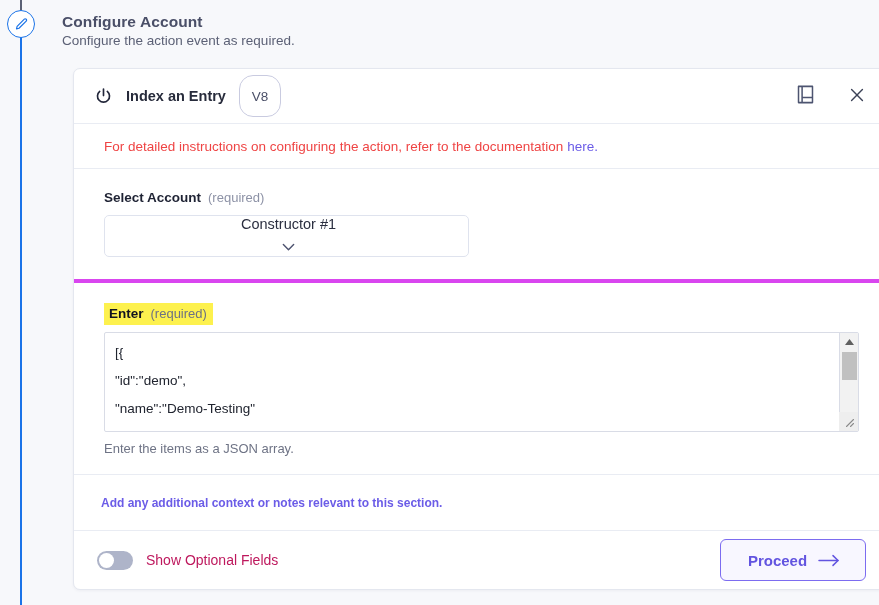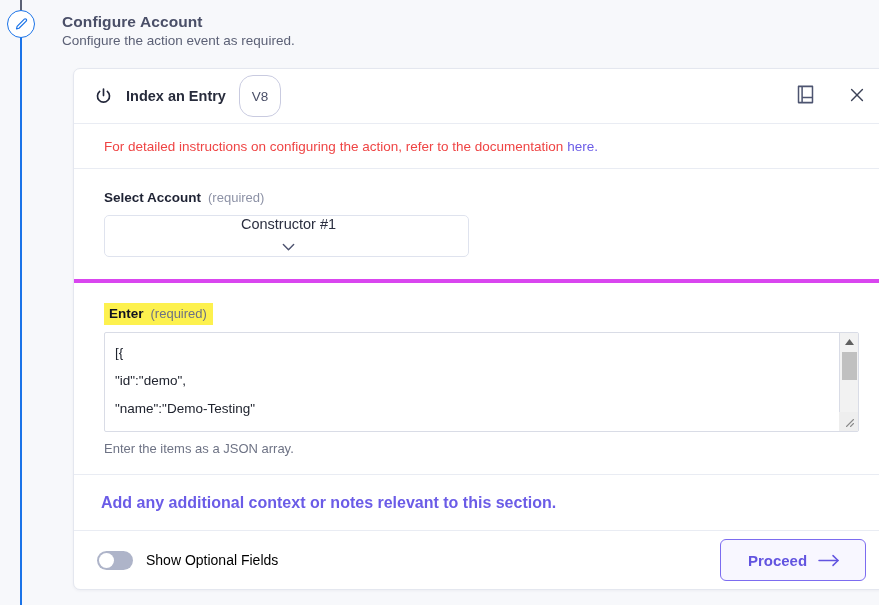--- a/index.html
+++ b/index.html
@@ -299,21 +299,21 @@
   
   #notes-row {
     flex: none;
     height: 56px;
     display: flex;
     align-items: center;
     padding: 0 27px;
     border-bottom: 1px solid #e9ecf3;
   }
   #notes-link {
-    font-size: 16px;
+    font-size: 12px;
     font-weight: bold;
     color: #6b5ce7;
     text-decoration: none;
     cursor: pointer;
   }
 
   
   #card-footer {
     flex: 1 1 auto;
     display: flex;
@@ -338,21 +338,21 @@
     left: 2px;
     top: 2px;
     width: 15px;
     height: 15px;
     border-radius: 50%;
     background: #ffffff;
   }
   #optional-toggle-label {
     margin-left: 13px;
     font-size: 14px;
-    color: #000000;
+    color: #be185d;
   }
   #footer-spacer { flex: 1 1 auto; }
   #proceed-button {
     min-width: 146px;
     height: 42px;
     border: 1.4px solid #7c6cf0;
     border-radius: 6px;
     background: #f8f7ff;
     color: #6254e0;
     font-size: 15px;

